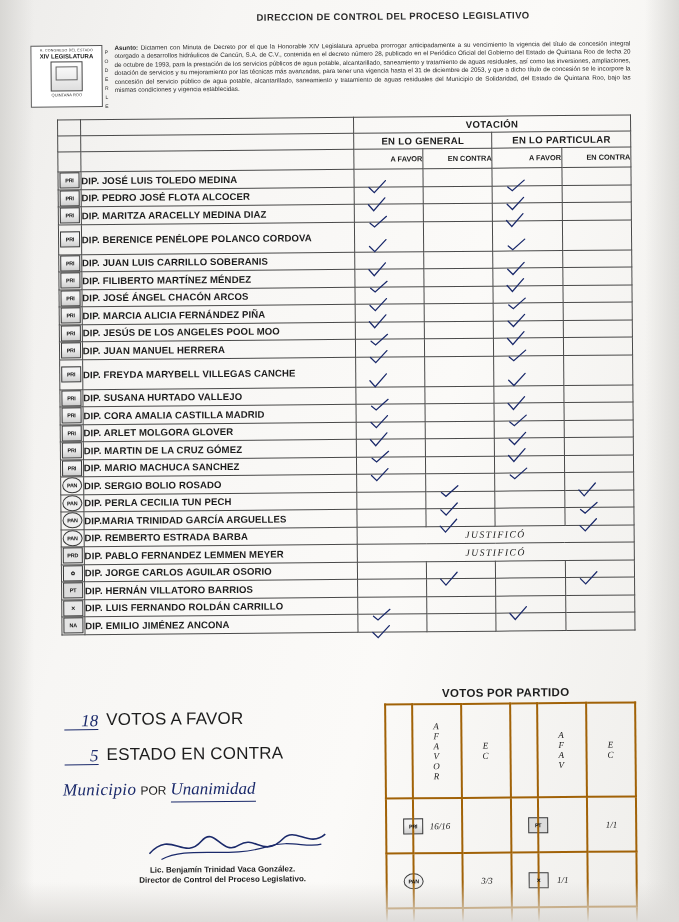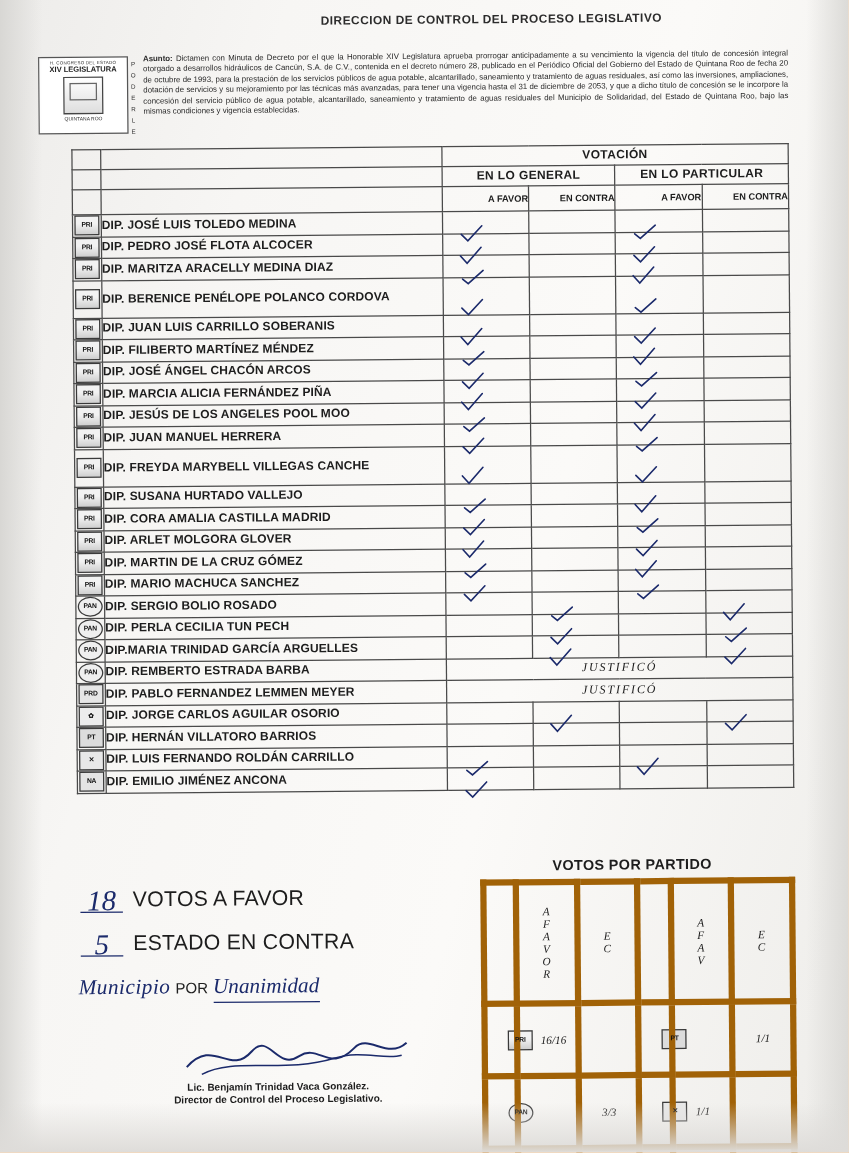--- a/index.html
+++ b/index.html
@@ -10,21 +10,21 @@
   body {
     width: 679px;
     height: 922px;
     overflow: hidden;
     font-family: "Liberation Sans", sans-serif;
   }
   .page {
     position: relative;
     width: 679px;
     height: 922px;
-    background: #fdba74;
+    background: #fef9c3;
     overflow: hidden;
   }
   
   .sheet {
     position: absolute;
     left: 0; top: 0;
     width: 679px;
     height: 922px;
     background: linear-gradient(105deg, #edecea 0%, #f7f6f4 25%, #fbfaf8 60%, #eeedea 100%);
   }
@@ -207,25 +207,25 @@
     position: absolute;
     left: 62px;
     top: 708px;
     width: 300px;
     font-size: 11.5px;
     color: #1d1d1d;
   }
   .tally .line { display: flex; align-items: flex-end; margin-bottom: 15px; }
   .tally .num {
     font-family: "Liberation Serif", serif;
-    font-size: 23px;
+    font-size: 17px;
     font-style: italic;
     color: #1b2a6b;
     width: 34px;
-    text-align: center;
+    text-align: right;
     border-bottom: 1.4px solid #1b2a6b;
     margin-right: 8px;
     line-height: 16px;
   }
   .tally .lbl { font-size: 17px; letter-spacing: .2px; }
 
   .approved {
     position: absolute;
     left: 60px;
     top: 778px;
@@ -254,21 +254,21 @@
   }
   .ptable {
     position: absolute;
     left: 382px;
     top: 704px;
     width: 252px;
     border-collapse: collapse;
     table-layout: fixed;
   }
   .ptable td {
-    border: 5px solid #a16207;
+    border: 2px solid #a16207;
     height: 21px;
     font-size: 9px;
     color: #1d1d1d;
     padding: 16px;
     text-align: center;
   }
   .pc-ico { width: 26px; }
   .pc-val { width: 48px; }
   .hand-val {
     font-family: "Liberation Serif", serif;

